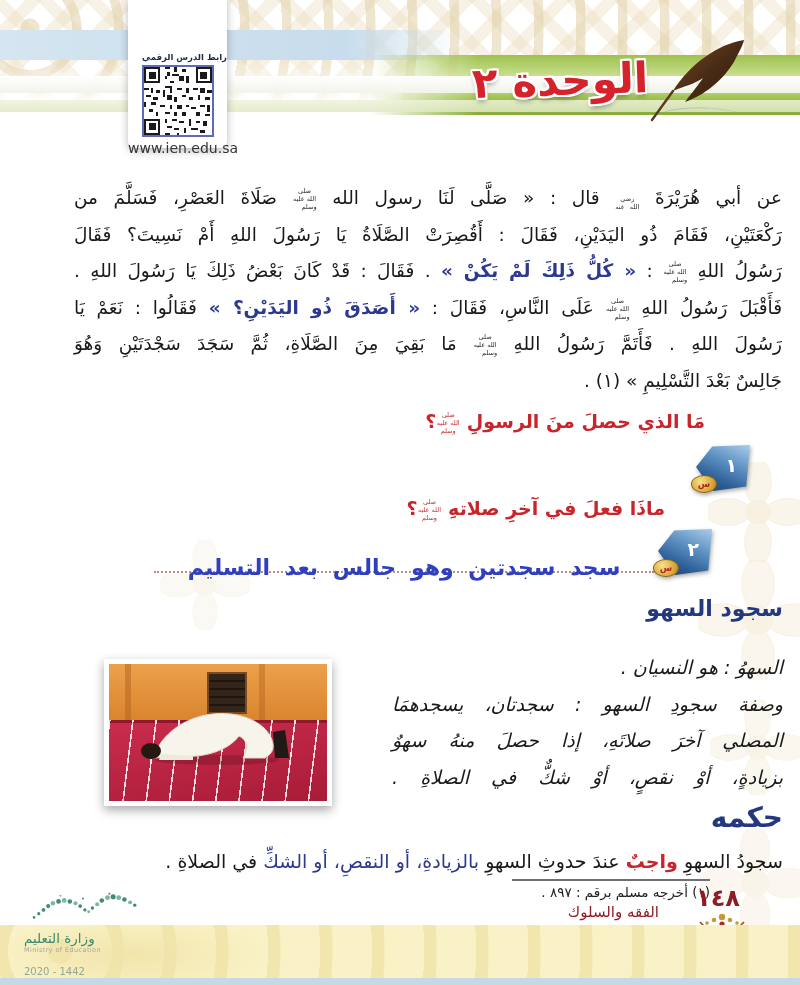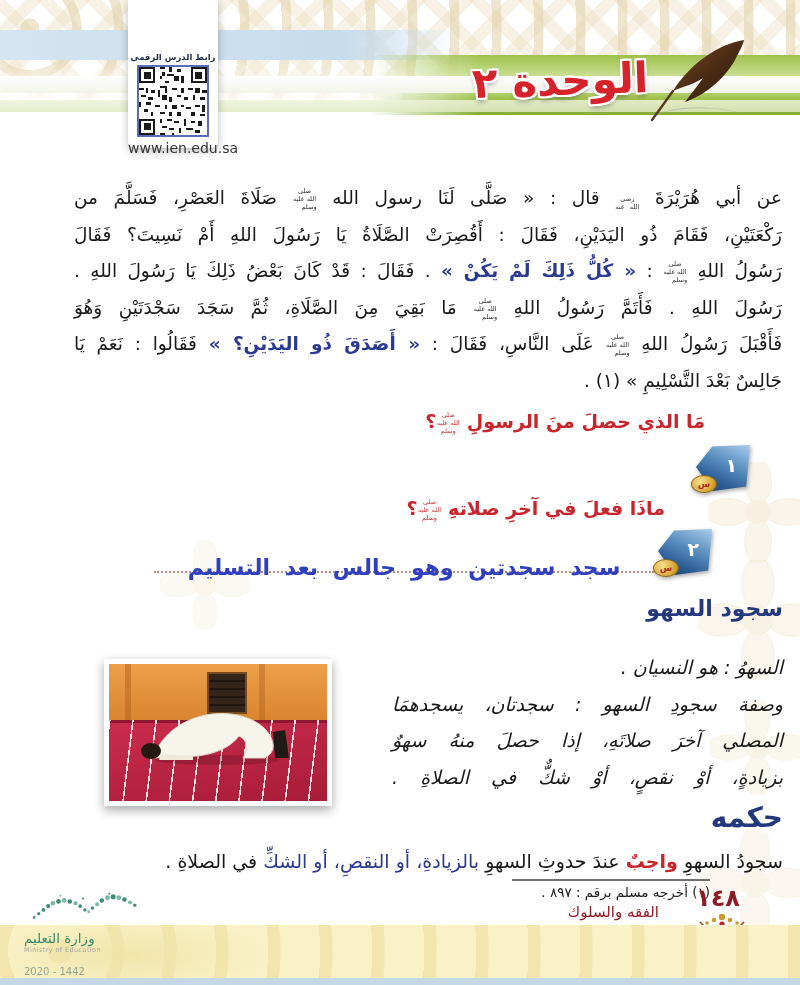--- a/index.html
+++ b/index.html
@@ -21,22 +21,22 @@
     -webkit-mask-image:linear-gradient(to left,#000 75%,transparent 100%);
     mask-image:linear-gradient(to left,#000 75%,transparent 100%);}
   .white-stripe{position:absolute;top:76px;left:0;right:0;height:17px;
     background:linear-gradient(to bottom,#ffffff,#f2f4ea);opacity:.97;}
   .stripe2{position:absolute;top:100px;left:0;right:0;height:12px;
     background:linear-gradient(to bottom,#eef3da,#e0e9c4);opacity:.85;}
   .unit-title{position:absolute;top:56px;right:152px;font-size:42px;font-weight:bold;color:#d6232b;
     transform:rotate(-2deg);letter-spacing:1px;
     text-shadow:-2px 0 #fff,2px 0 #fff,0 -2px #fff,0 2px #fff,-2px -2px #fff,2px 2px #fff,-2px 2px #fff,2px -2px #fff,0 4px 5px rgba(60,60,60,.45);}
   .quill{position:absolute;top:34px;right:30px;width:130px;height:95px;}
-  .qr-card{position:absolute;top:0;left:128px;width:90px;height:148px;background:#fff;
-    border-radius:0 0 7px 7px;box-shadow:0 3px 8px rgba(0,0,0,.28);text-align:center;padding-top:52px;box-sizing:border-box;}
+  .qr-card{position:absolute;top:0;left:128px;width:99px;height:148px;background:#fff;
+    border-radius:0 0 7px 7px;box-shadow:0 3px 8px rgba(0,0,0,.28);text-align:right;padding-top:52px;box-sizing:border-box;}
   .qr-label{font-size:8.5px;font-weight:bold;color:#1c2b4a;margin-bottom:3px;}
   .qr-box{width:72px;height:72px;margin:0 auto;border:2px solid #5b6bb5;background:#fff;box-sizing:border-box;}
   .qr-url{font-size:14px;color:#333;margin-top:3px;direction:ltr;}
 
   
   .flower{position:absolute;pointer-events:none;}
 
   
   .hadith{position:absolute;top:180px;right:18px;left:58px;font-size:18.5px;line-height:36.5px;color:#191919;}
   .h-line{text-align:justify;text-align-last:justify;white-space:nowrap;margin-left:16px;}
@@ -222,30 +222,30 @@
       <span>رَكْعَتَيْنِ، فَقَامَ ذُو اليَدَيْنِ، فَقَالَ : أَقُصِرَتْ الصَّلَاةُ يَا رَسُولَ اللهِ أَمْ نَسِيتَ؟ فَقَالَ</span>
     </div>
     <div class="h-line">
       <span>رَسُولُ اللهِ</span>
       <span class="hon">صلى الله عليه وسلم</span>
       <span>:</span>
       <span class="h-blue">« كُلُّ ذَلِكَ لَمْ يَكُنْ »</span>
       <span>. فَقَالَ : قَدْ كَانَ بَعْضُ ذَلِكَ يَا رَسُولَ اللهِ .</span>
     </div>
     <div class="h-line">
-      <span>رَسُولَ اللهِ . فَأَتَمَّ رَسُولُ اللهِ</span>
-      <span class="hon">صلى الله عليه وسلم</span>
-      <span>مَا بَقِيَ مِنَ الصَّلَاةِ، ثُمَّ سَجَدَ سَجْدَتَيْنِ وَهُوَ</span>
-    </div>
-    <div class="h-line">
       <span>فَأَقْبَلَ رَسُولُ اللهِ</span>
       <span class="hon">صلى الله عليه وسلم</span>
       <span>عَلَى النَّاسِ، فَقَالَ :</span>
       <span class="h-blue">« أَصَدَقَ ذُو اليَدَيْنِ؟ »</span>
       <span>فَقَالُوا : نَعَمْ يَا</span>
+    </div>
+    <div class="h-line">
+      <span>رَسُولَ اللهِ . فَأَتَمَّ رَسُولُ اللهِ</span>
+      <span class="hon">صلى الله عليه وسلم</span>
+      <span>مَا بَقِيَ مِنَ الصَّلَاةِ، ثُمَّ سَجَدَ سَجْدَتَيْنِ وَهُوَ</span>
     </div>
     <div class="h-line last">
       <span>جَالِسٌ بَعْدَ التَّسْلِيمِ » (١) .</span>
     </div>
   </div>
 
   <div class="question q1">
     <span>مَا الذي حصلَ منَ الرسولِ</span>
     <span class="hon">صلى الله عليه وسلم</span><span>؟</span>
   </div>

